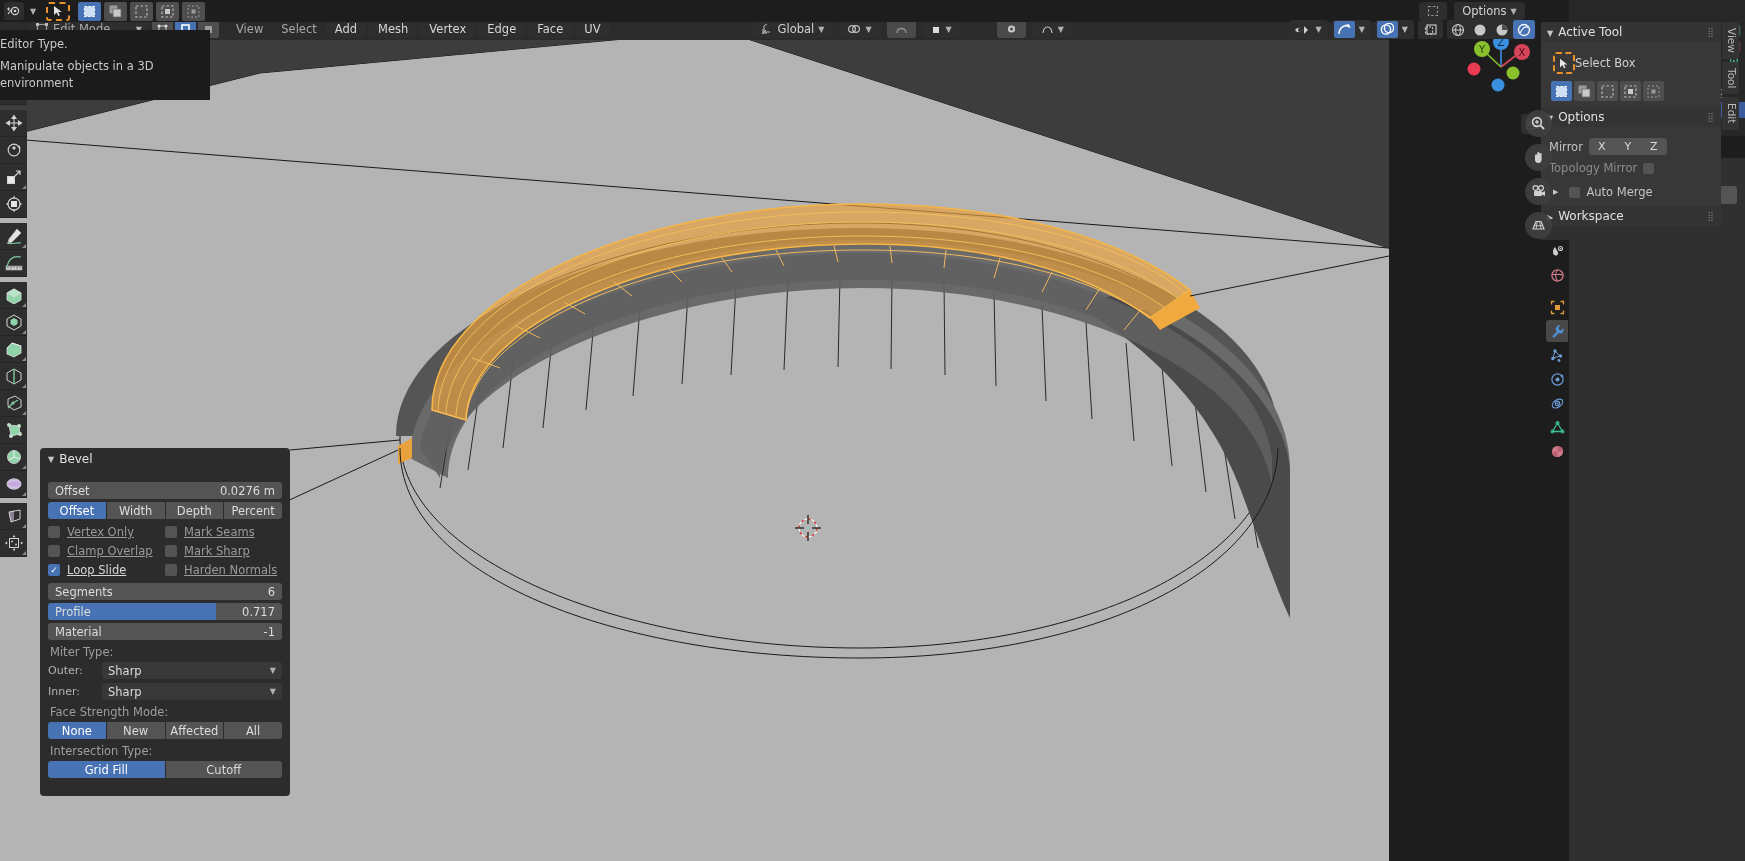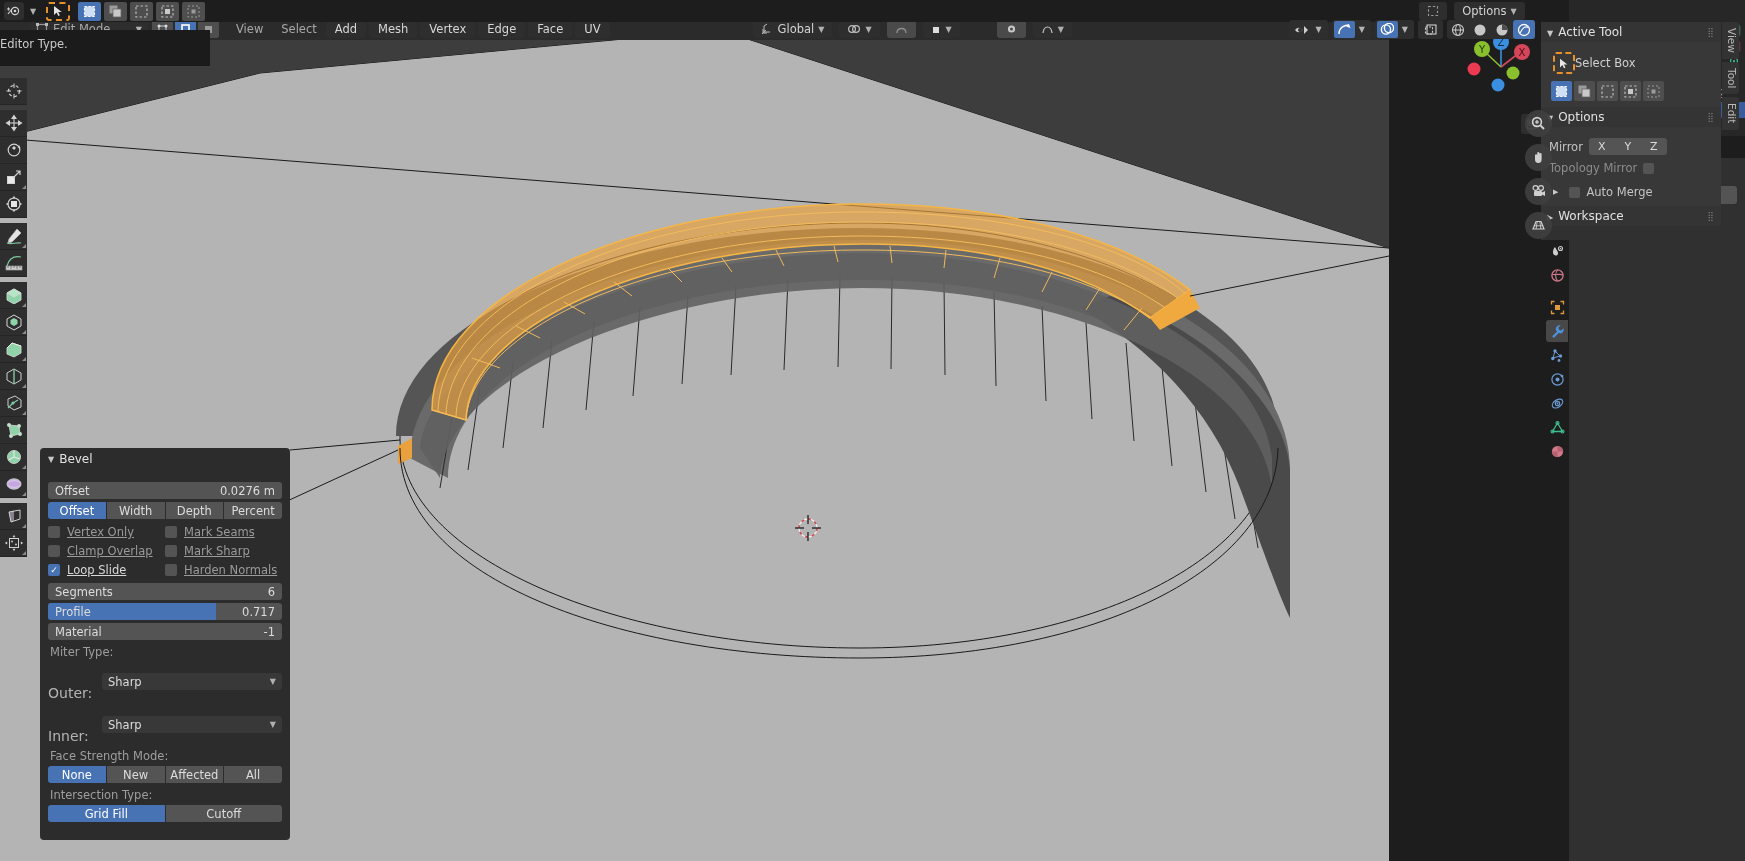--- a/index.html
+++ b/index.html
@@ -121,21 +121,21 @@
   .cbgrid { display:grid; grid-template-columns:1fr 1fr; gap:1px 0; margin:2px 0 4px 0; }
   .cbrow { display:flex; align-items:center; gap:7px; height:18px; }
   .cb { width:12px; height:12px; background:#545454; border-radius:2px;
     display:flex; align-items:center; justify-content:center; }
   .cb.on { background:#4772b3; }
   .cb.on:after { content:"\2713"; color:#fff; font-size:9px; line-height:1; }
   .cblbl { color:#9a9a9a; font-size:11.5px;text-decoration:underline; }
   .cblbl.act { color:#d8d8d8; }
   .sectlbl { color:#9e9e9e; font-size:11.5px; margin:5px 0 3px 2px; }
   .droprow { display:flex; align-items:center; gap:8px; margin-bottom:4px; }
-  .droplbl { color:#b4b4b4; width:46px; font-size:14px;margin-top:23px; }
+  .droplbl { color:#b4b4b4; width:46px; font-size:11px; }
   .drop { flex:1; height:17px; background:#383838; border-radius:3px;
     display:flex; align-items:center; justify-content:space-between;
     padding:0 6px; color:#dcdcdc; }
 
   
   .tooltip { position:absolute; left:-8px; top:30px; width:218px;
     background:#1b1b1b; color:#c9c9c9; font-size:11.5px; padding:6px 8px 8px 8px;
     z-index:40; line-height:17px; }
   .tt-link { color:#7a9fd4; }
   .tt-dim { color:#9b9b9b; }
@@ -890,20 +890,21 @@
       <div class="segrow" style="margin-bottom:0">
         <div class="seg on">Grid Fill</div>
         <div class="seg">Cutoff</div>
       </div>
     </div>
   </div>
 
   <div class="tooltip">
     <div>Editor Type.</div>
     <div style="height:5px"></div>
+    <div>Manipulate objects in a 3D environment</div>
   </div>
 
   <div class="outliner">
     <div style="height:22px"></div>
     <div id="ol-rows">
         <div class="ol-row">
           <span class="tw">▶</span>
           <span class="ol-ic">
             <svg width="13" height="12" viewBox="0 0 13 12">
               <circle cx="4" cy="4" r="2.2" fill="none" stroke="#c98a3e" stroke-width="1.1"></circle>

